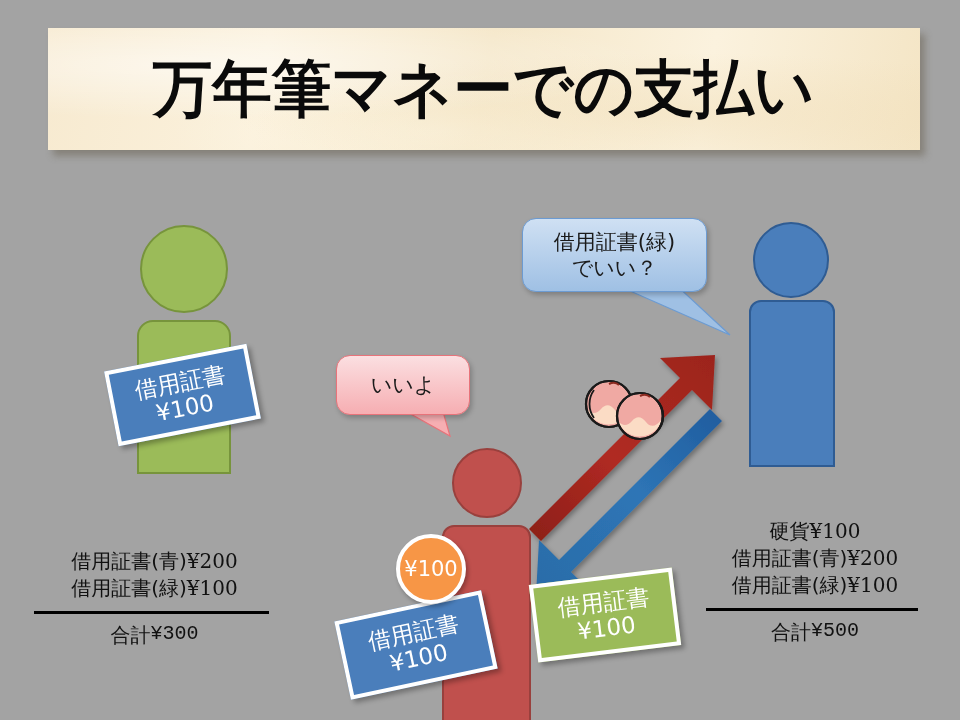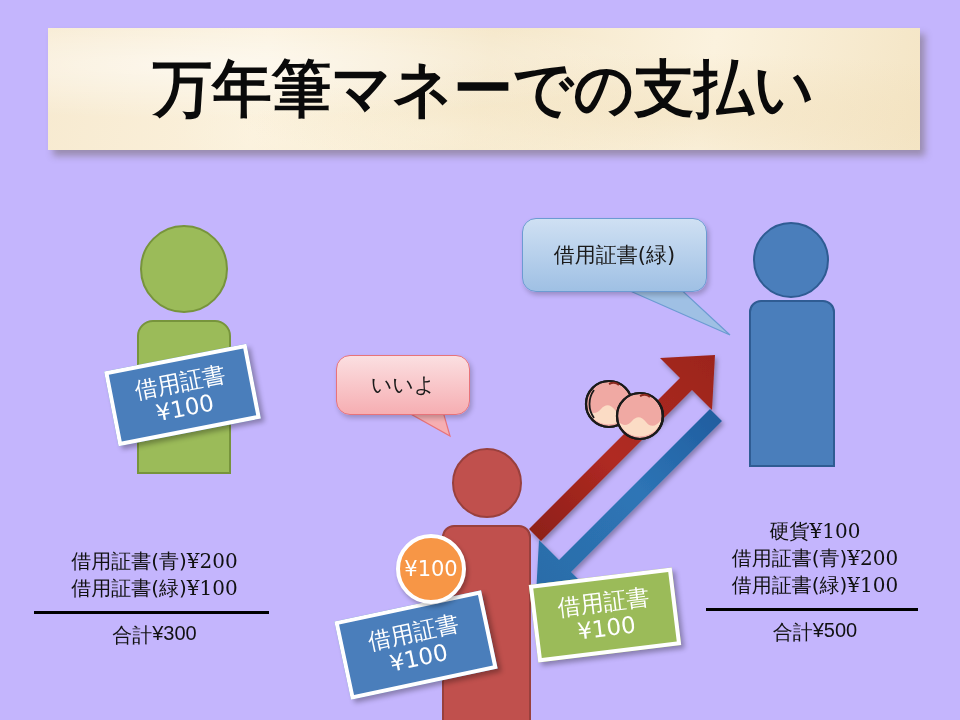--- a/index.html
+++ b/index.html
@@ -4,21 +4,21 @@
 <style>
   html, body {
     margin: 0;
     padding: 0;
     background: #ffffff;
   }
   #slide {
     position: relative;
     width: 960px;
     height: 720px;
-    background: #c4b5fd;
+    background: #a3a3a3;
     overflow: hidden;
     font-family: "Liberation Sans", "DejaVu Sans", sans-serif;
   }
 
   
   #title-banner {
     position: absolute;
     left: 48px;
     top: 28px;
     width: 872px;
@@ -191,21 +191,21 @@
     border-top: 3px solid #000000;
     margin: 9px 0 8px 0;
   }
   .bt-total {
     display: flex;
     justify-content: center;
     font-size: 20px;
     padding: 0 4px 0 10px;
     font-family: "DejaVu Sans", "Liberation Sans", sans-serif;
   }
-  .bt-total .bt-amt { font-family: Liberation Sans, sans-serif; }
+  .bt-total .bt-amt { font-family: Liberation Mono, monospace; }
 
   #liabilities-table { left: 34px; top: 548px; width: 235px; }
   #assets-table { left: 706px; top: 518px; width: 212px; }
 </style>
 </head>
 <body>
 
 <div id="slide">
 
   <div id="title-banner">
@@ -282,20 +282,21 @@
     <span>¥100</span>
   </div>
 
   <svg class="bubble-tail" style="left:612px; top:283px;" width="130" height="58" viewBox="0 0 130 58">
     <polygon points="0,0 62,0 118,52" fill="#9FC0E4" stroke="#6c9bd2" stroke-width="1.2"></polygon>
   </svg>
 
   <div class="bubble" id="bubble-blue">
     <div>
       <div>借用証書(緑)</div>
+      <div>でいい？</div>
     </div>
   </div>
 
   <svg class="bubble-tail" style="left:400px; top:408px;" width="66" height="32" viewBox="0 0 66 32">
     <polygon points="0,0 42,0 50,28" fill="#F6AEB2" stroke="#e8737a" stroke-width="1.2"></polygon>
   </svg>
 
   <div class="bubble" id="bubble-pink">
     <div>いいよ</div>
   </div>

